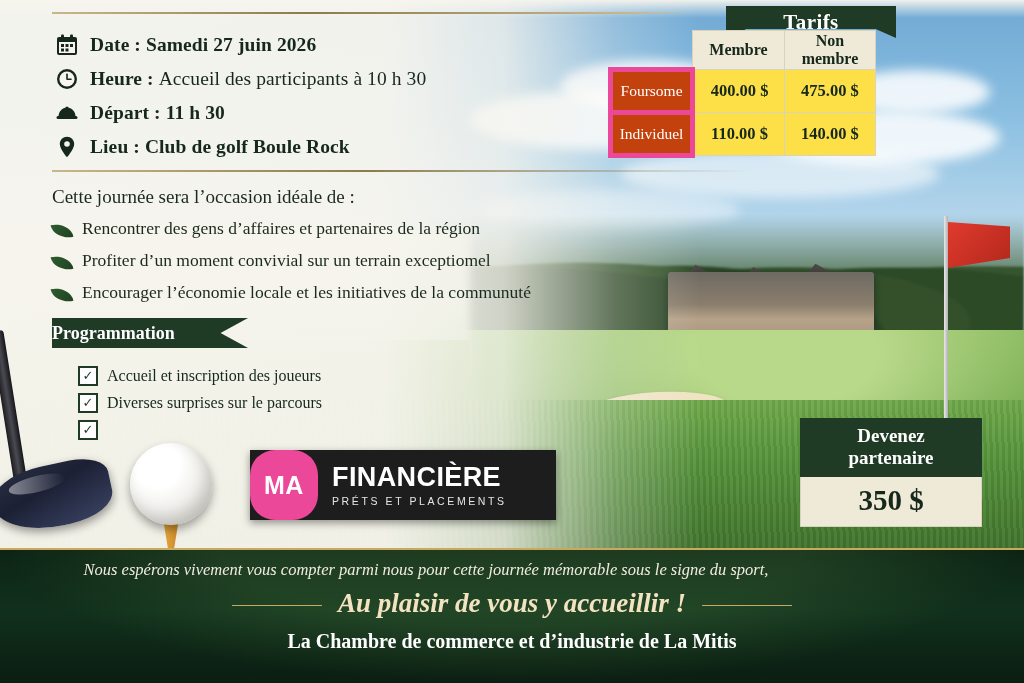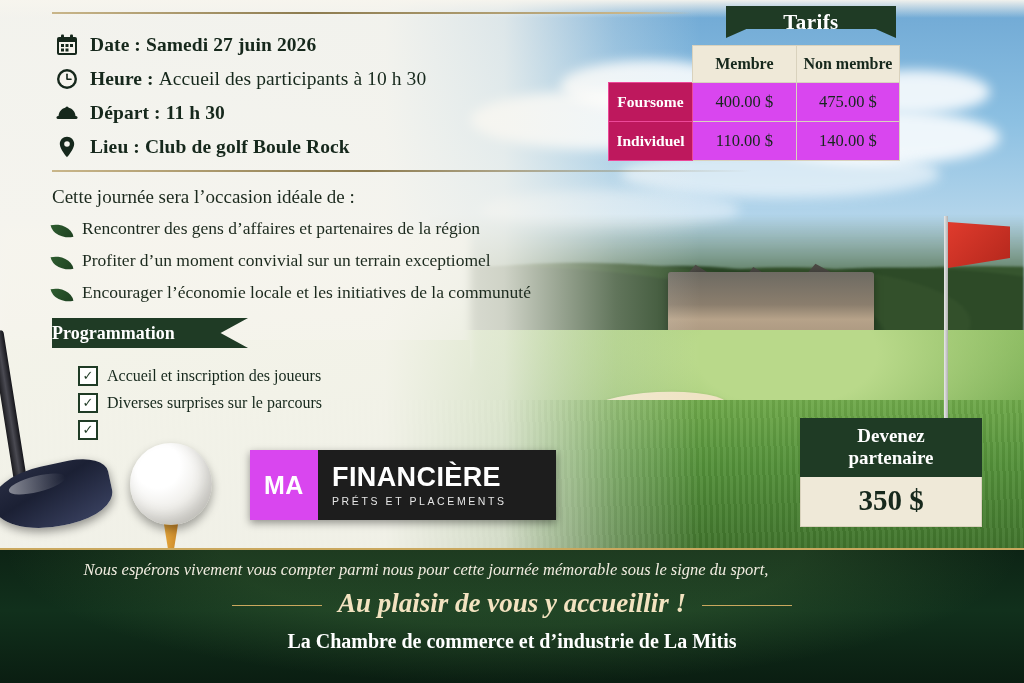--- a/index.html
+++ b/index.html
@@ -175,32 +175,32 @@
   .prog-text{font-size:16px;color:#16281c;}
 
   
   .tarifs{position:absolute;left:608px;top:6px;width:336px;}
   .tarifs-banner{
     position:relative;left:118px;width:170px;height:32px;background:#1f3b25;
     display:flex;align-items:center;justify-content:center;
     clip-path:polygon(0 0,100% 0,100% 100%,88% 72%,12% 72%,0 100%);
   }
   .tarifs-banner span{color:#fff;font-size:21px;font-weight:bold;letter-spacing:.4px;}
-  .tbl{position:absolute;left:0;top:24px;width:292px;border-collapse:collapse;margin-top:15px;}
+  .tbl{position:absolute;left:0;top:24px;width:268px;border-collapse:collapse;}
   .tbl td,.tbl th{border:1px solid #d9d2bd;}
   .tbl .corner{background:transparent;border:none;width:88px;}
   .tbl th.hd{
     background:#efe9d8;color:#16281c;font-size:16px;font-weight:bold;height:34px;width:124px;text-align:center;
   }
   .tbl td.rowhd{
-    background:#be185d;color:#fff;font-size:15.5px;font-weight:bold;height:36px;width:88px;text-align:center;
-    border:1px solid #ec4899;
+    background:#c2410c;color:#fff;font-size:15.5px;font-weight:normal;height:36px;width:88px;text-align:center;
+    border:5px solid #ec4899;
   }
   .tbl td.val{
-    background:#d946ef;color:#16281c;font-size:16.5px;font-weight:normal;text-align:center;height:36px;
+    background:#fde047;color:#16281c;font-size:16.5px;font-weight:bold;text-align:center;height:36px;
   }
 
   
   .partner{position:absolute;left:800px;top:418px;width:182px;}
   .partner-top{
     background:#1f3b25;color:#fff;text-align:center;padding:7px 6px 9px;
     font-size:19px;font-weight:bold;line-height:1.14;
     clip-path:polygon(0 0,100% 0,100% 100%,0 100%);
   }
   .partner-amt{
@@ -208,22 +208,22 @@
     border:1px solid #d9d2bd;border-top:none;
   }
 
   
   .logo{
     position:absolute;left:250px;top:450px;width:306px;height:70px;
     background:#1d1d1d;display:flex;align-items:stretch;
     box-shadow:0 3px 8px rgba(0,0,0,.4);
   }
   .logo-ma{
-    width:68px;background:#d946ef;color:#fff;display:flex;align-items:center;justify-content:center;
-    font-family:"Liberation Sans",sans-serif;font-weight:bold;font-size:25px;letter-spacing:.5px;
+    width:68px;background:#ec4899;color:#fff;display:flex;align-items:center;justify-content:center;
+    font-family:"Liberation Sans",sans-serif;font-weight:bold;font-size:25px;letter-spacing:.5px;border-radius:25px;
   }
   .logo-rt{flex:1;display:flex;flex-direction:column;justify-content:center;padding-left:14px;}
   .logo-main{
     color:#fff;font-family:"Liberation Sans",sans-serif;font-weight:bold;font-size:27px;letter-spacing:.4px;line-height:1;
   }
   .logo-sub{
     color:#e6e6e6;font-family:"Liberation Sans",sans-serif;font-size:10.5px;letter-spacing:2.6px;margin-top:4px;
   }
 
   

